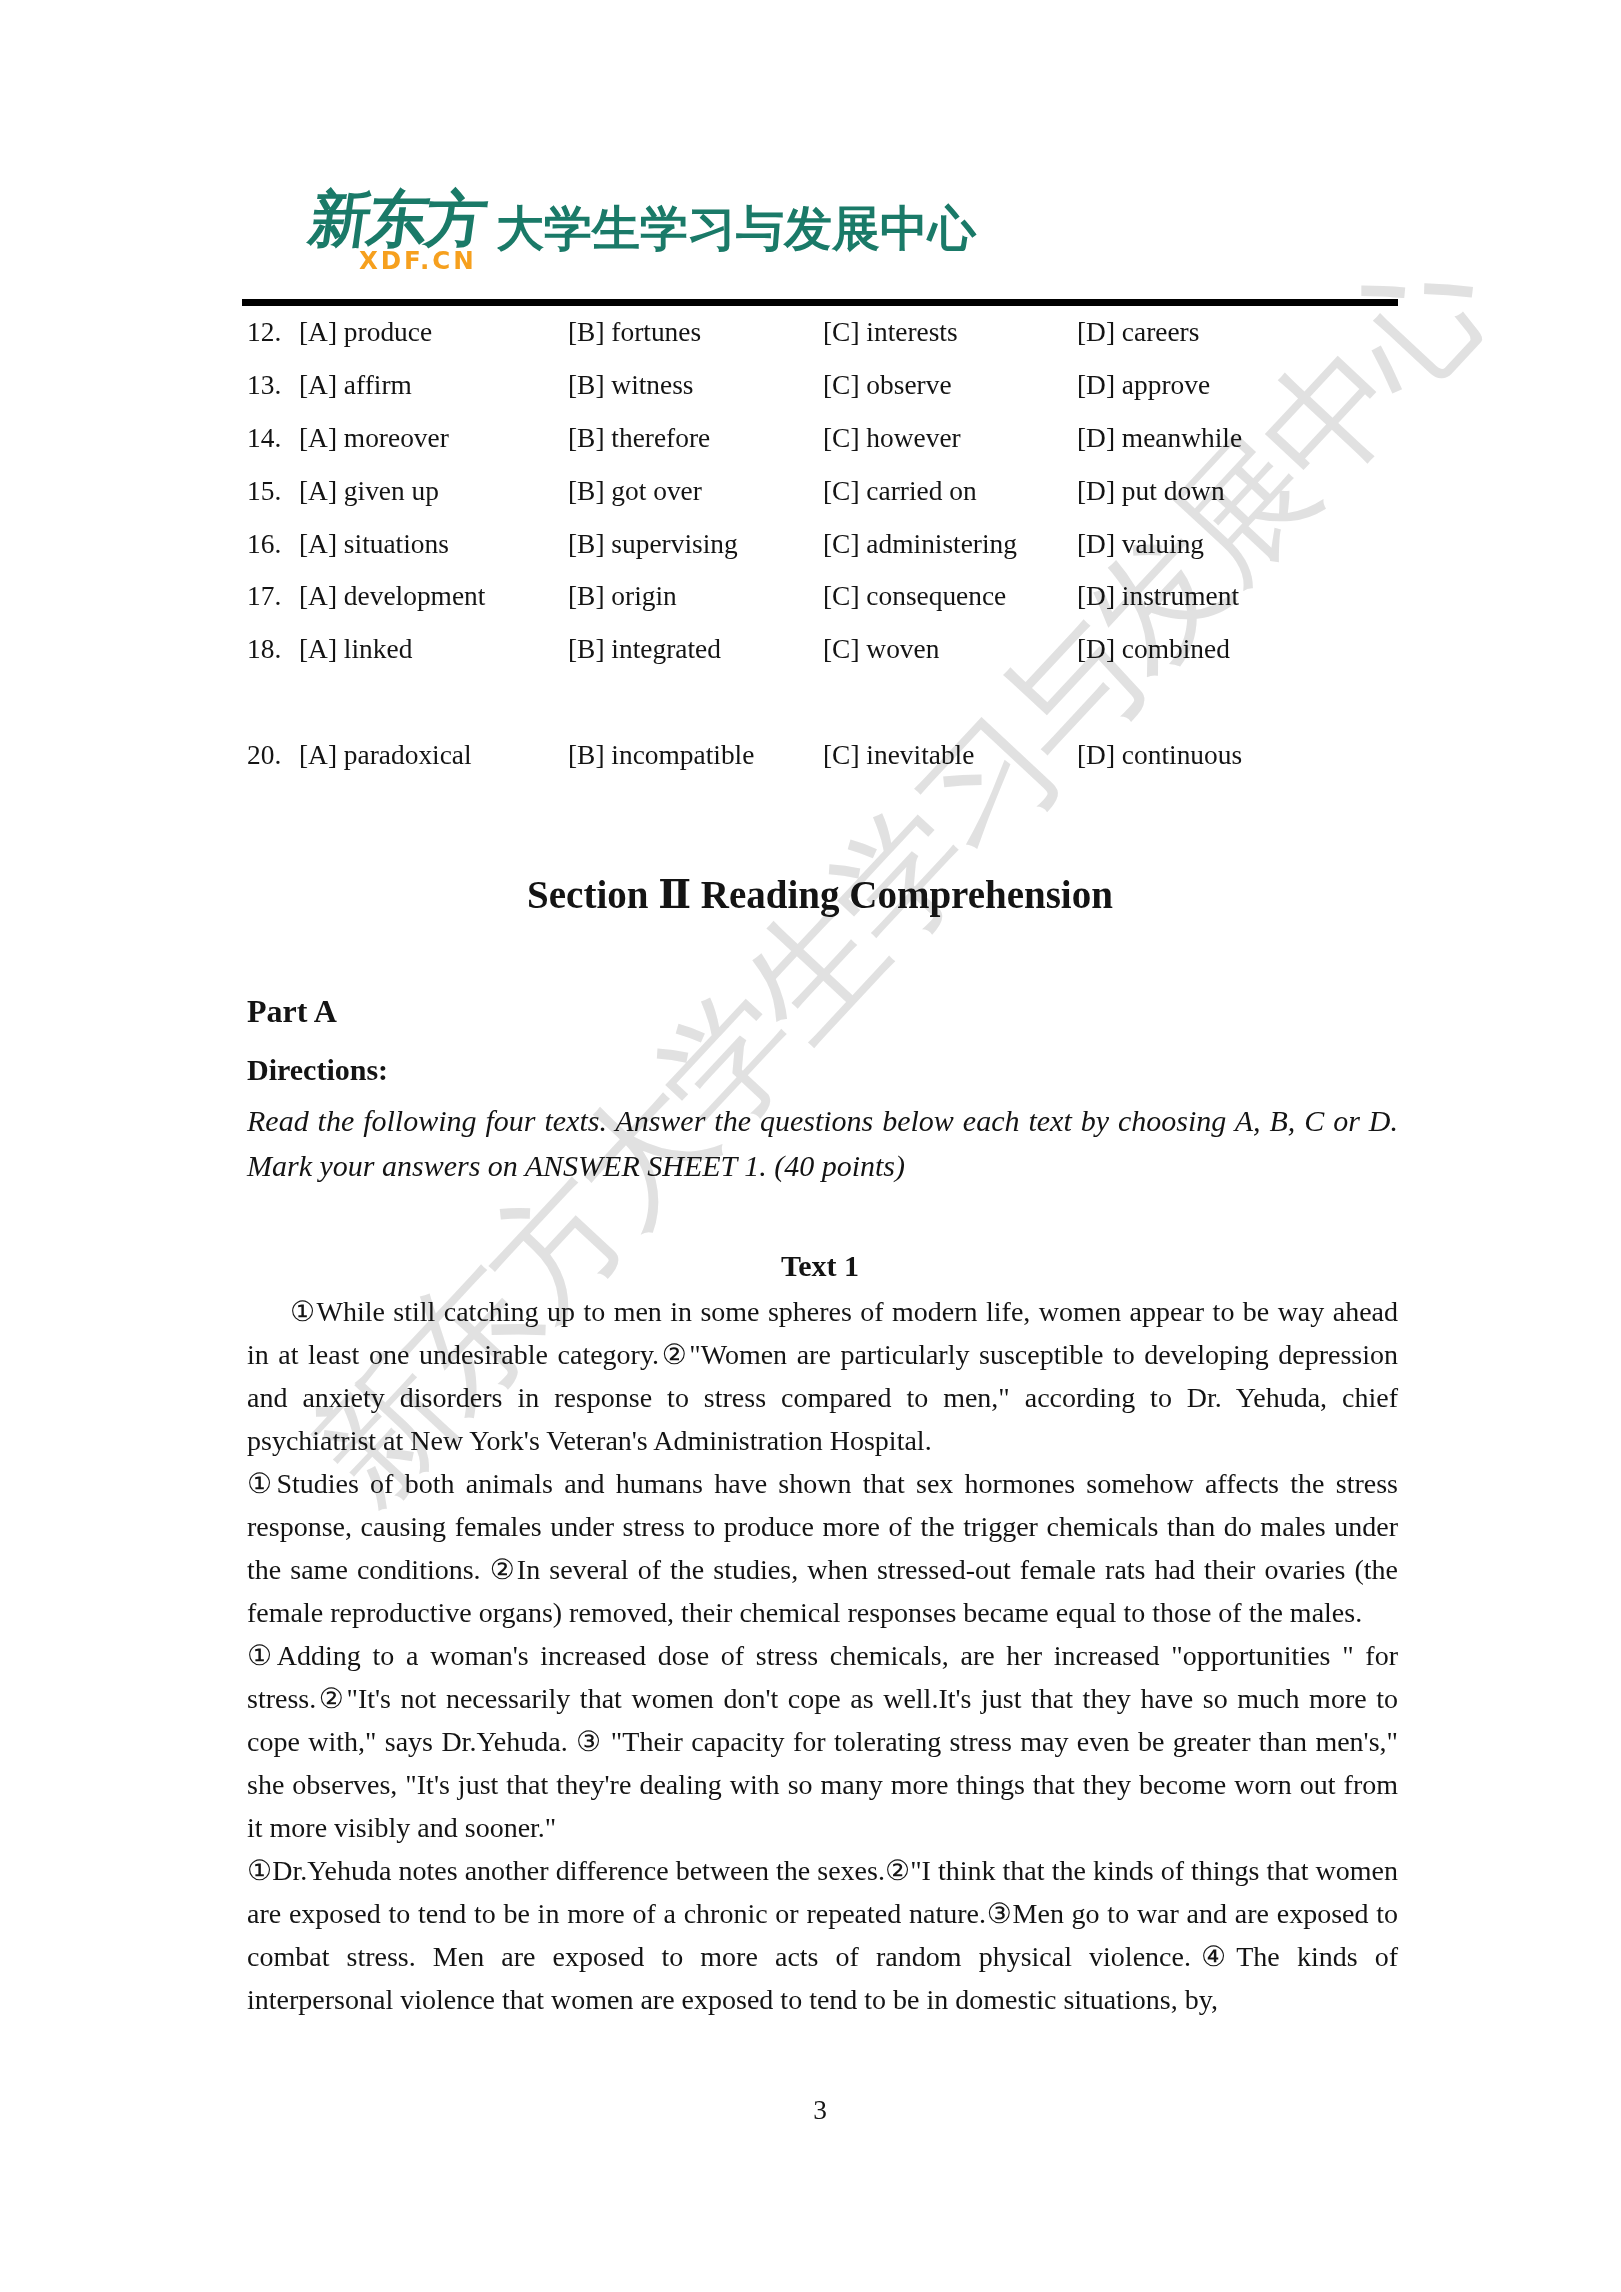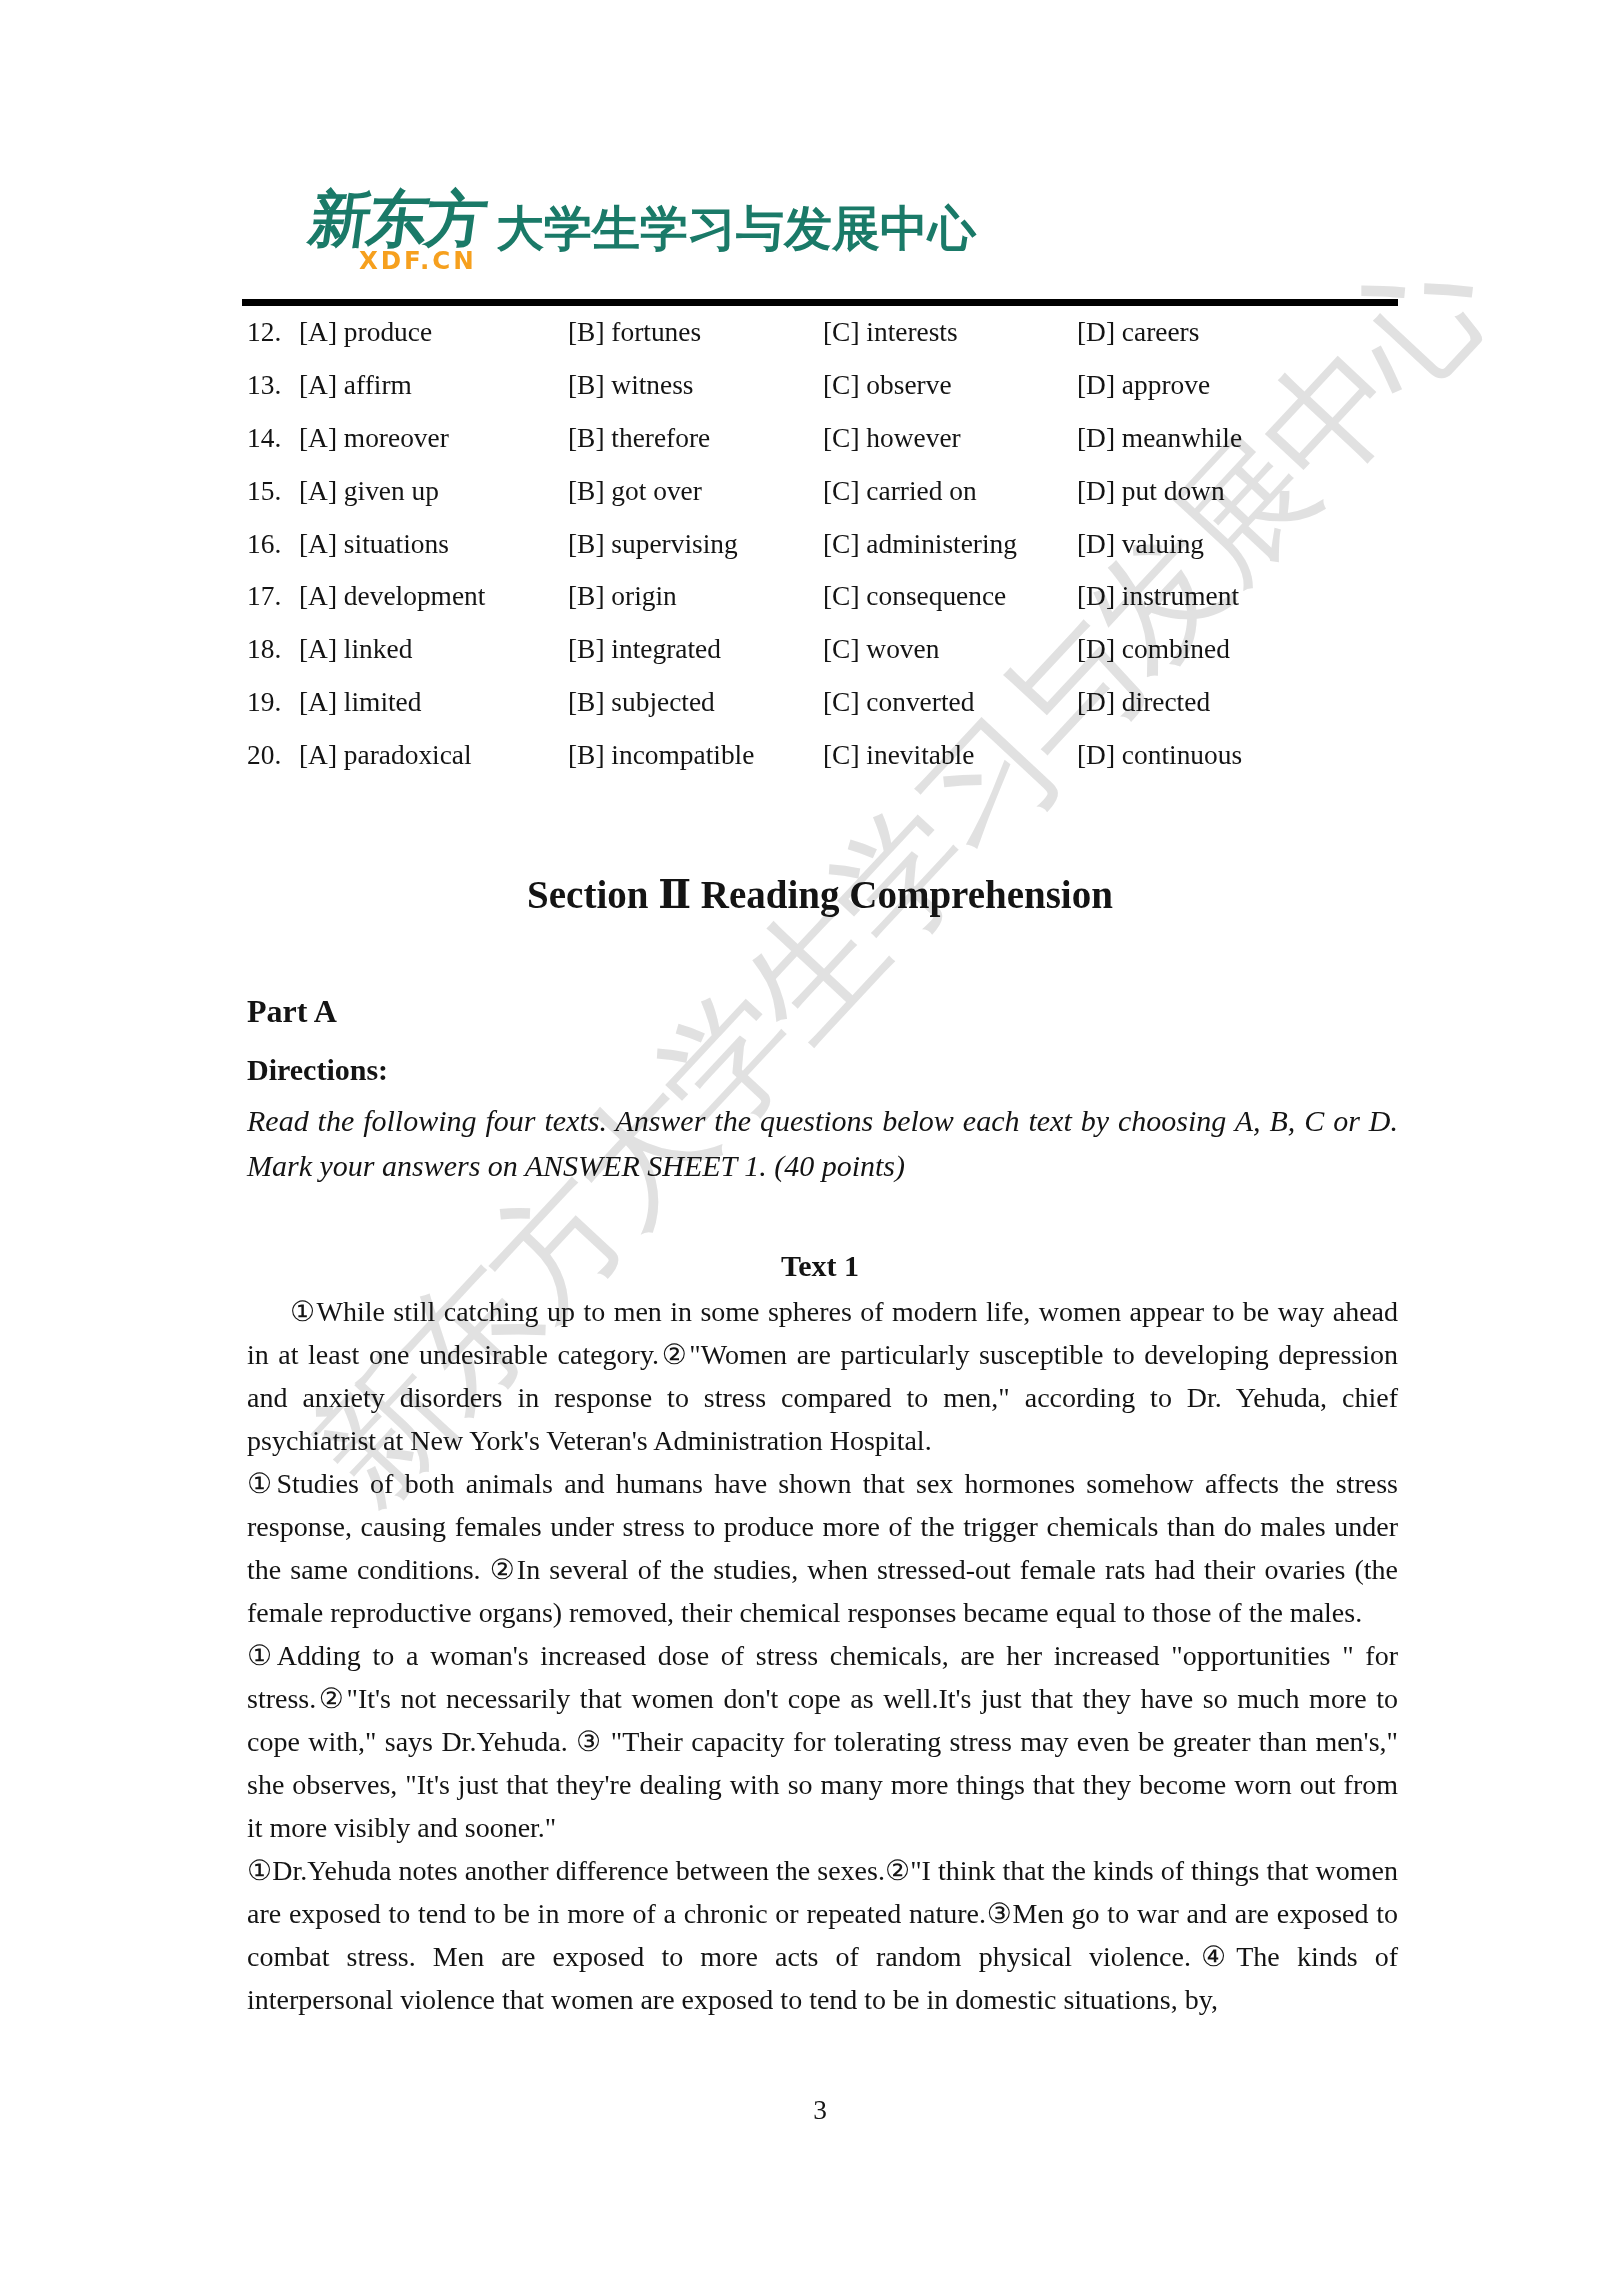--- a/index.html
+++ b/index.html
@@ -129,27 +129,20 @@
     <span class="col-c">[C] consequence</span>
     <span class="col-d">[D] instrument</span>
   </div>
   <div class="abs opt-row" style="top:623px;padding-left:14px;">
     <span class="col-no">18.</span>
     <span class="col-a">[A] linked</span>
     <span class="col-b">[B] integrated</span>
     <span class="col-c">[C] woven</span>
     <span class="col-d">[D] combined</span>
   </div>
-  <div class="abs opt-row" style="top:676px;">
-    <span class="col-no">19.</span>
-    <span class="col-a">[A] limited</span>
-    <span class="col-b">[B] subjected</span>
-    <span class="col-c">[C] converted</span>
-    <span class="col-d">[D] directed</span>
-  </div>
   <div class="abs opt-row" style="top:729px;">
     <span class="col-no">20.</span>
     <span class="col-a">[A] paradoxical</span>
     <span class="col-b">[B] incompatible</span>
     <span class="col-c">[C] inevitable</span>
     <span class="col-d">[D] continuous</span>
   </div>
 
   <div class="abs section-title">Section Ⅱ Reading Comprehension</div>
 

